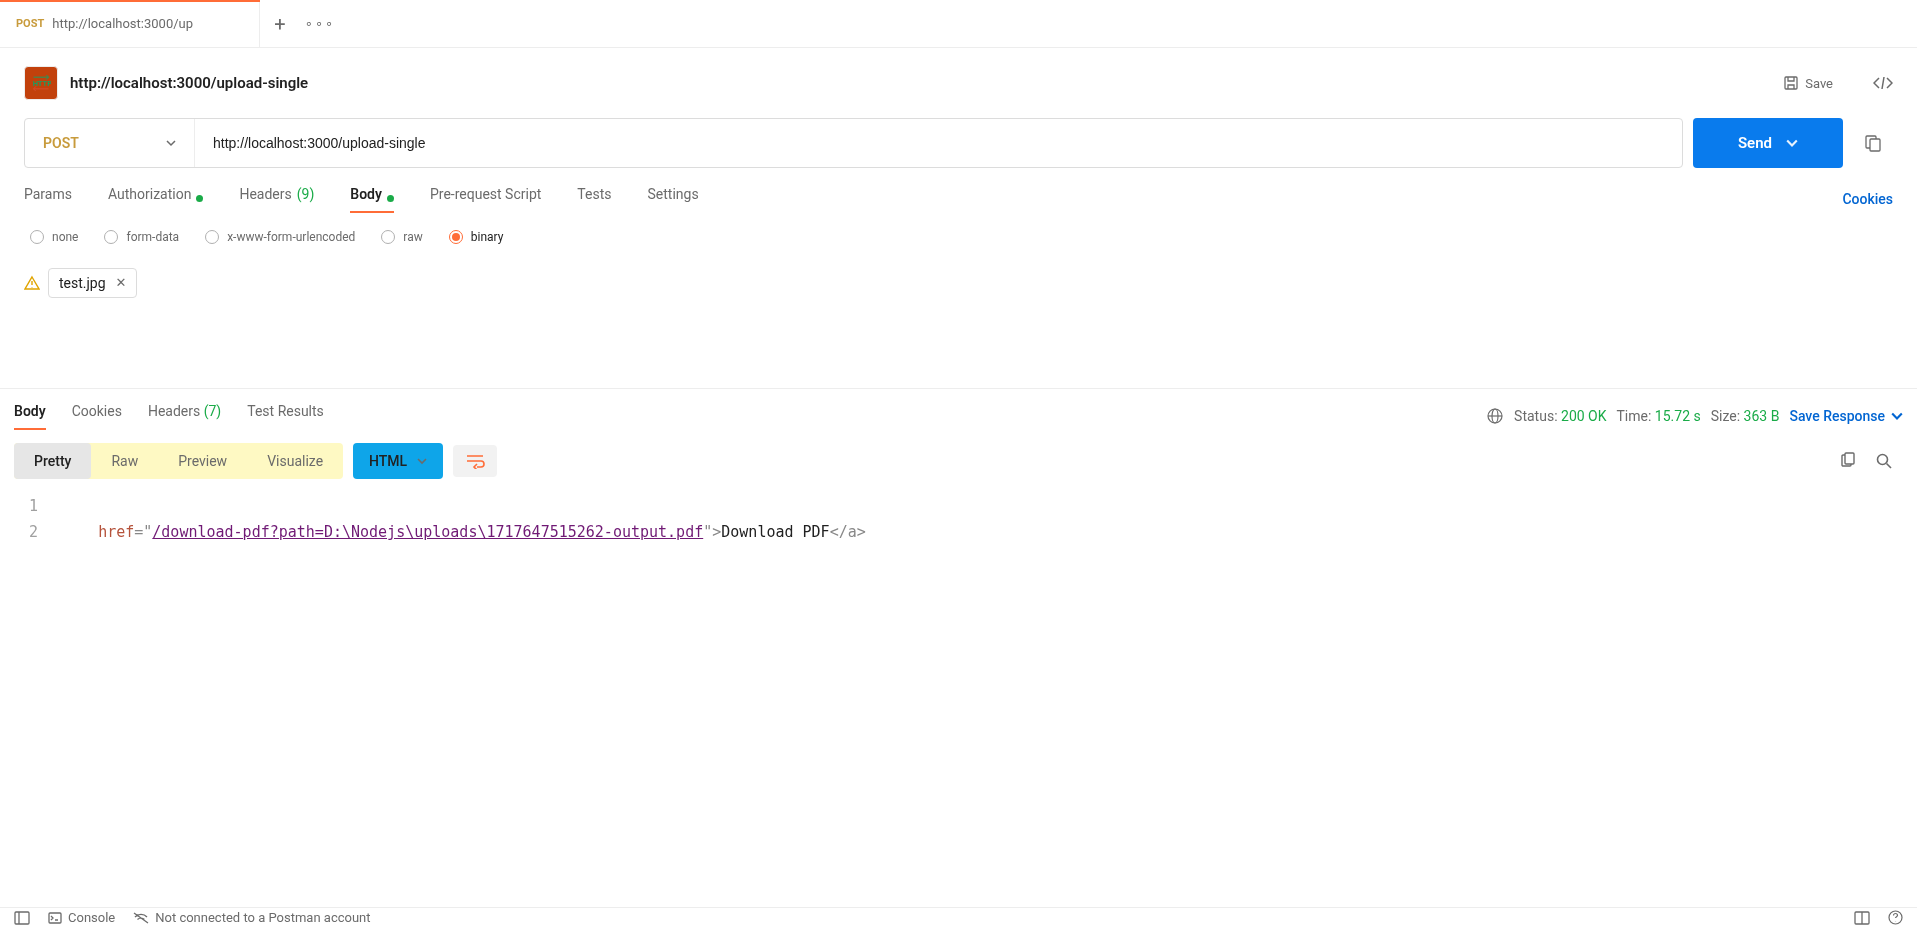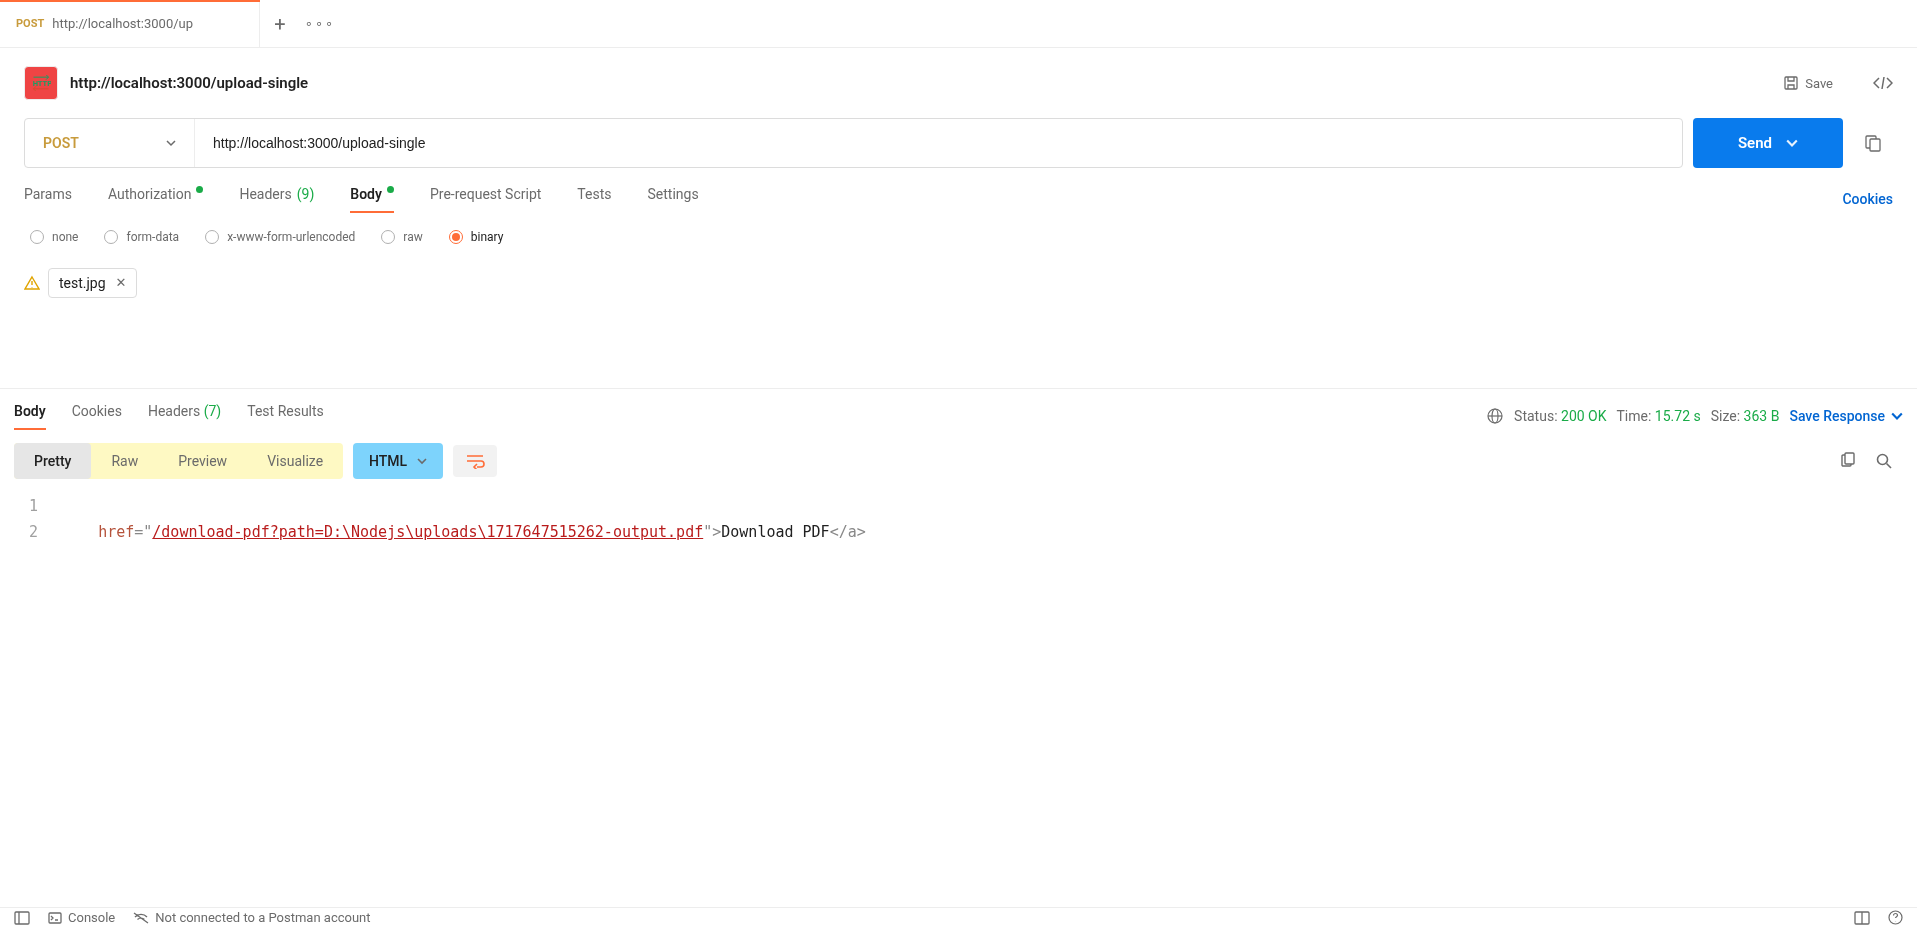--- a/index.html
+++ b/index.html
@@ -5,34 +5,34 @@
 *{box-sizing:border-box;margin:0;padding:0}
 body{font-family:-apple-system,BlinkMacSystemFont,"Segoe UI",Roboto,Arial,sans-serif;font-size:13px;color:#212121;background:#fff;overflow:hidden;width:1917px;height:927px}
 .topbar{height:48px;border-bottom:1px solid #ededed;display:flex;align-items:center;padding:0 0 0 0;position:relative}
 .topbar::before{content:"";position:absolute;top:0;left:0;width:260px;height:2px;background:#ff6c37}
 .tab{height:48px;display:flex;align-items:center;padding:0 16px;border-right:1px solid #ededed;min-width:0;width:260px;gap:8px}
 .tab-method{font-size:11px;font-weight:700;color:#c89b3c}
 .tab-title{color:#6b6b6b;white-space:nowrap;overflow:hidden;text-overflow:ellipsis}
 .plus{width:40px;display:flex;align-items:center;justify-content:center;color:#6b6b6b;font-size:20px;height:48px}
 .dots{width:40px;display:flex;align-items:center;justify-content:center;color:#6b6b6b;height:48px;letter-spacing:2px;font-size:13px}
 .header{display:flex;align-items:center;padding:18px 24px 18px 24px;gap:12px}
-.http-badge{width:34px;height:34px;border:1px solid #ededed;border-radius:4px;display:flex;align-items:center;justify-content:center;background:#ef4444}
+.http-badge{width:34px;height:34px;border:1px solid #ededed;border-radius:4px;display:flex;align-items:center;justify-content:center;background:#c2410c}
 .http-badge svg{width:20px;height:16px}
 .htitle{font-size:15px;font-weight:600;color:#212121;flex:1}
 .save-btn{display:flex;gap:6px;align-items:center;color:#6b6b6b;font-size:13px;padding:6px 10px}
 .code-icon{color:#6b6b6b;margin-left:18px}
 .reqbar{display:flex;padding:0 24px;gap:10px;align-items:stretch}
 .method-url{display:flex;flex:1;border:1px solid #dcdcdc;border-radius:4px;height:50px}
 .method-sel{width:170px;display:flex;align-items:center;justify-content:space-between;padding:0 18px;border-right:1px solid #ededed;font-size:14px;font-weight:600;color:#c89b3c}
 .url-input{flex:1;border:0;outline:0;padding:0 18px;font-size:14px;color:#212121;background:transparent}
 .send-btn{width:150px;background:#097bed;color:#fff;border-radius:4px;display:flex;align-items:center;justify-content:center;gap:14px;font-size:15px;font-weight:600;height:50px}
 .send-btn .chev{opacity:.9}
 .copy-side{width:40px;display:flex;align-items:center;justify-content:center;color:#6b6b6b}
 .tabs{display:flex;padding:18px 24px 0 24px;gap:36px;align-items:center;font-size:14px;color:#6b6b6b}
-.tabs .t{padding-bottom:10px;position:relative;display:flex;gap:5px;align-items:flex-start}
+.tabs .t{padding-bottom:10px;position:relative;display:flex;gap:5px;align-items:flex-end}
 .tabs .t.active{color:#212121;font-weight:600}
 .tabs .t.active::after{content:"";position:absolute;left:0;right:0;bottom:-1px;height:2px;background:#ff6c37}
 .dot{width:7px;height:7px;border-radius:50%;background:#1aab48;display:inline-block}
 .hcount{color:#1aab48}
 .spacer{flex:1}
 .cookies-link{color:#0265d2;font-size:14px;font-weight:500}
 .radios{display:flex;gap:26px;padding:18px 44px 12px 30px;align-items:center;font-size:12px;color:#6b6b6b}
 .radio{display:flex;align-items:center;gap:8px}
 .rbox{width:14px;height:14px;border-radius:50%;border:1px solid #b0b0b0;display:flex;align-items:center;justify-content:center}
 .rbox.sel{border-color:#ff6c37}
@@ -47,30 +47,30 @@
 .rtabs .rt.active{color:#212121;font-weight:600}
 .rtabs .rt.active::after{content:"";position:absolute;left:0;right:0;bottom:-1px;height:2px;background:#ff6c37}
 .rtabs .h7{color:#1aab48}
 .rmeta{display:flex;gap:10px;align-items:center;margin-left:auto;font-size:14px;color:#6b6b6b}
 .rmeta .v{color:#1aab48}
 .save-resp{color:#0265d2;font-weight:500;display:flex;align-items:center;gap:6px}
 .viewtabs{display:flex;padding:14px 14px 10px 14px;gap:0;align-items:center}
 .vgroup{display:flex;background:#fef9c3;border-radius:4px}
 .vt{padding:10px 20px;font-size:14px;color:#6b6b6b;border-radius:4px}
 .vt.active{background:#e6e6e6;color:#212121;font-weight:500}
-.lang-sel{margin-left:10px;background:#7dd3fc;border-radius:4px;padding:10px 16px;display:flex;gap:10px;align-items:center;font-size:14px;color:#212121;font-weight:500}
+.lang-sel{margin-left:10px;background:#0ea5e9;border-radius:4px;padding:10px 16px;display:flex;gap:10px;align-items:center;font-size:14px;color:#212121;font-weight:500}
 .wrap-ico{margin-left:10px;background:#f2f2f2;border-radius:4px;padding:8px 12px;color:#ff6c37;display:flex;align-items:center}
 .resp-icons{margin-left:auto;display:flex;gap:18px;color:#6b6b6b;padding-right:10px}
 .code{font-family:Consolas,Monaco,monospace;font-size:15px;padding:4px 14px 0 14px;line-height:26px}
 .code .line{display:flex}
 .code .ln{width:48px;text-align:right;padding-right:24px;color:#a0a0a0}
 .code .ct{white-space:pre}
 .code .tag{color:#888}
 .code .attr{color:#b5533c}
-.code .str{color:#b91c1c;text-decoration:underline}
+.code .str{color:#701a75;text-decoration:underline}
 .footer{position:absolute;bottom:0;left:0;right:0;height:20px;border-top:1px solid #ededed;display:flex;align-items:center;padding:0 14px;gap:18px;font-size:13px;color:#6b6b6b}
 .footer .fi{display:flex;gap:6px;align-items:center}
 .footer .fspacer{flex:1}
 svg{display:block}
 .chev-d{width:10px;height:10px}
 </style>
 </head>
 <body>
 
 <div class="topbar">

